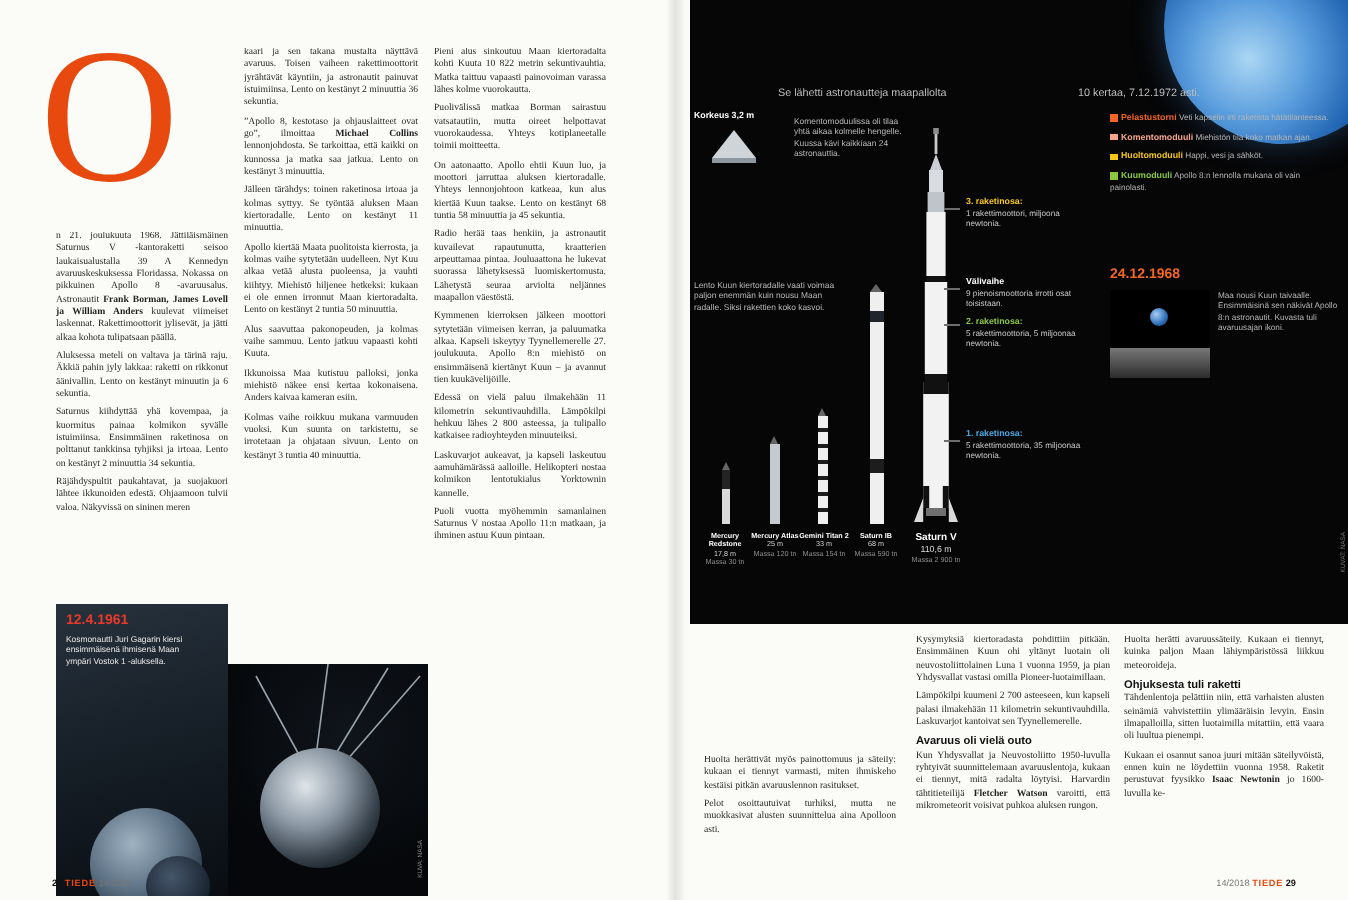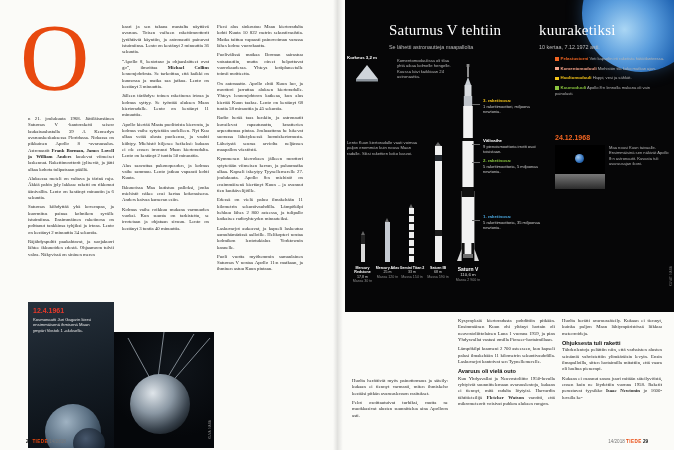--- a/index.html
+++ b/index.html
@@ -157,23 +157,21 @@
     <span class="pg">28</span>
     <span class="br">TIEDE</span>
     <span>14/2018</span>
   </div>
 
   <div class="gutter"></div>
 
   <div class="panel">
     <div class="earth"></div>
 
-    <div class="ig-title" style="left:44px;top:22px">Saturnus V tehtiin</div>
     <div class="ig-sub" style="left:44px;top:44px">Se lähetti astronautteja maapallolta</div>
-    <div class="ig-title" style="left:194px;top:22px">kuuraketiksi</div>
     <div class="ig-sub" style="left:194px;top:44px">10 kertaa, 7.12.1972 asti.</div>
 
     <div class="wlabel" style="left:2px;top:55px;width:44px"><span class="wt">Korkeus 3,2 m</span></div>
     <svg class="capsule-svg" width="24" height="18" viewBox="0 0 24 18">
       <polygon points="1,15 23,15 12,1" fill="#cfd4d9"></polygon>
       <rect x="1" y="15" width="22" height="2.5" fill="#8e969e"></rect>
     </svg>
     <div class="wlabel" style="left:52px;top:58px;width:58px">Komentomoduulissa oli tilaa yhtä aikaa kolmelle hengelle. Kuussa kävi kaikkiaan 24 astronauttia.</div>
 
     <div class="wlabel" style="left:2px;top:140px;width:76px">Lento Kuun kiertoradalle vaati voimaa paljon enemmän kuin nousu Maan radalle. Siksi rakettien koko kasvoi.</div>

